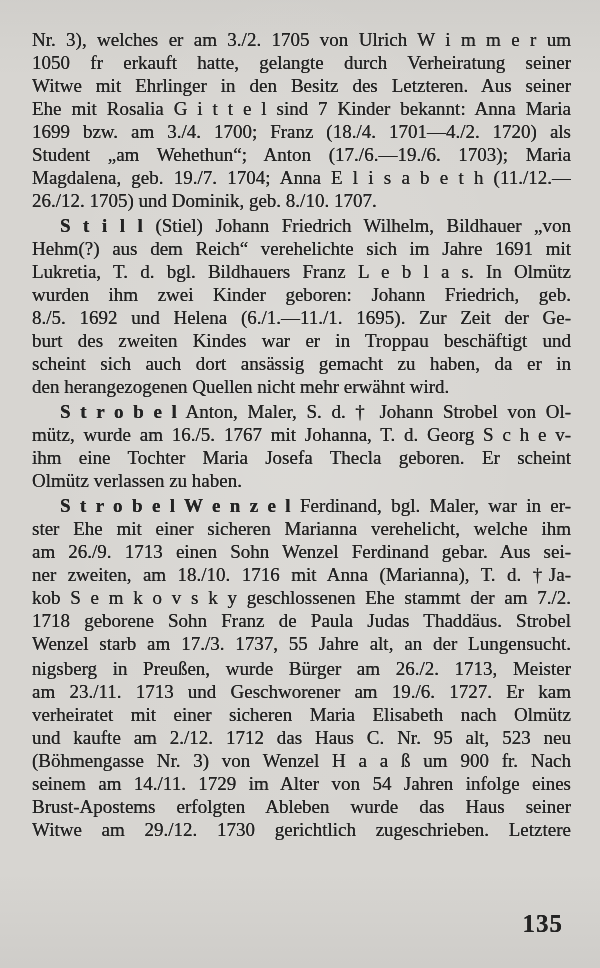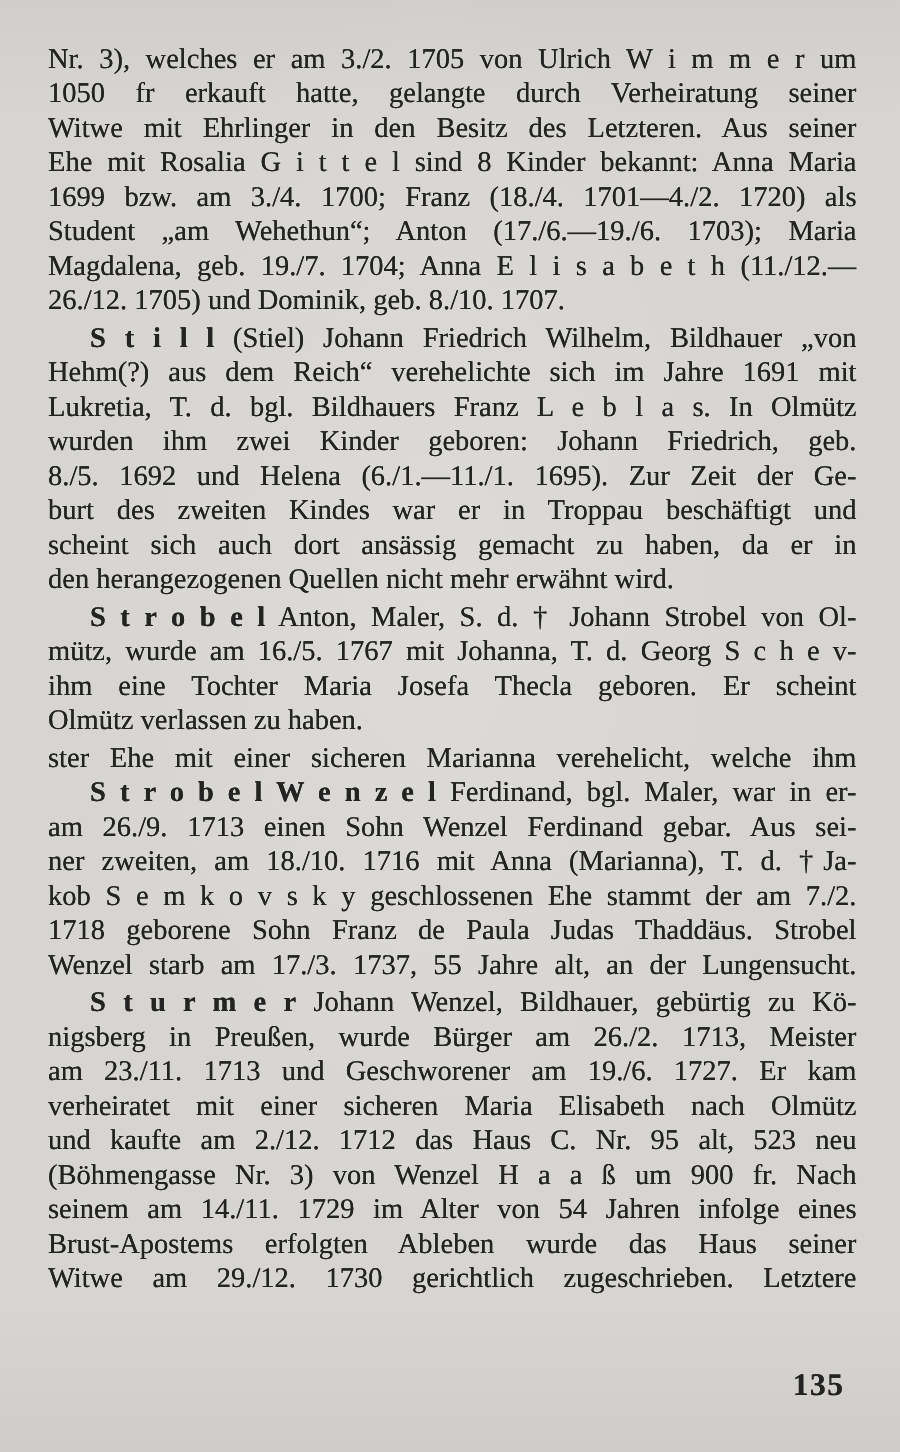--- a/index.html
+++ b/index.html
@@ -36,39 +36,39 @@
     text-align: justify;
     text-align-last: justify;
   }
   .line.last { text-align-last: left; }
   .line.indent { text-indent: 28px; }
   .headword { font-weight: bold; }
   .page-number {
     position: absolute;
     top: 910px;
     right: 37px;
-    font-size: 21px;
+    font-size: 25px;
     line-height: 27px;
     font-weight: bold;
     letter-spacing: 1px;
     color: var(--ink, #232323);
     text-shadow: 0 0 0.4px currentColor;
   }
 </style>
 </head>
 <body style="--paper: #d7d5d1; --ink: #232323;">
 
 <div class="paper"></div>
 
 <div class="text-block">
     <div class="para">
       <div class="line"><span class="">Nr. 3), welches er am 3./2. 1705 von Ulrich W i m m e r um</span></div>
       <div class="line"><span class="">1050 fr erkauft hatte, gelangte durch Verheiratung seiner</span></div>
       <div class="line"><span class="">Witwe mit Ehrlinger in den Besitz des Letzteren. Aus seiner</span></div>
-      <div class="line"><span class="">Ehe mit Rosalia G i t t e l sind 8 Kinder bekannt: Anna Maria</span></div>
+      <div class="line"><span class="">Ehe mit Rosalia G i t t e l sind 7 Kinder bekannt: Anna Maria</span></div>
       <div class="line"><span class="">1699 bzw. am 3./4. 1700; Franz (18./4. 1701—4./2. 1720) als</span></div>
       <div class="line"><span class="">Student „am Wehethun“; Anton (17./6.—19./6. 1703); Maria</span></div>
       <div class="line"><span class="">Magdalena, geb. 19./7. 1704; Anna E l i s a b e t h (11./12.—</span></div>
       <div class="line last"><span class="">26./12. 1705) und Dominik, geb. 8./10. 1707.</span></div>
     </div>
     <div class="para">
       <div class="line indent"><span class="headword">S t i l l</span><span class=""> (Stiel) Johann Friedrich Wilhelm, Bildhauer „von</span></div>
       <div class="line"><span class="">Hehm(?) aus dem Reich“ verehelichte sich im Jahre 1691 mit</span></div>
       <div class="line"><span class="">Lukretia, T. d. bgl. Bildhauers Franz L e b l a s. In Olmütz</span></div>
       <div class="line"><span class="">wurden ihm zwei Kinder geboren: Johann Friedrich, geb.</span></div>
@@ -77,30 +77,29 @@
       <div class="line"><span class="">scheint sich auch dort ansässig gemacht zu haben, da er in</span></div>
       <div class="line last"><span class="">den herangezogenen Quellen nicht mehr erwähnt wird.</span></div>
     </div>
     <div class="para">
       <div class="line indent"><span class="headword">S t r o b e l</span><span class=""> Anton, Maler, S. d. † Johann Strobel von Ol-</span></div>
       <div class="line"><span class="">mütz, wurde am 16./5. 1767 mit Johanna, T. d. Georg S c h e v-</span></div>
       <div class="line"><span class="">ihm eine Tochter Maria Josefa Thecla geboren. Er scheint</span></div>
       <div class="line last"><span class="">Olmütz verlassen zu haben.</span></div>
     </div>
     <div class="para">
+      <div class="line indent"><span class="headword">S t r o b e l  W e n z e l</span><span class=""> Ferdinand, bgl. Maler, war in er-</span></div>
       <div class="line"><span class="">ster Ehe mit einer sicheren Marianna verehelicht, welche ihm</span></div>
-      <div class="line indent"><span class="headword">S t r o b e l  W e n z e l</span><span class=""> Ferdinand, bgl. Maler, war in er-</span></div>
       <div class="line"><span class="">am 26./9. 1713 einen Sohn Wenzel Ferdinand gebar. Aus sei-</span></div>
       <div class="line"><span class="">ner zweiten, am 18./10. 1716 mit Anna (Marianna), T. d. †Ja-</span></div>
       <div class="line"><span class="">kob S e m k o v s k y geschlossenen Ehe stammt der am 7./2.</span></div>
       <div class="line"><span class="">1718 geborene Sohn Franz de Paula Judas Thaddäus. Strobel</span></div>
       <div class="line"><span class="">Wenzel starb am 17./3. 1737, 55 Jahre alt, an der Lungensucht.</span></div>
     </div>
     <div class="para">
-      <div class="line indent"><span class="headword">S t u r m e r</span><span class=""> Johann Wenzel, Bildhauer, gebürtig zu Kö-</span></div>
       <div class="line"><span class="">nigsberg in Preußen, wurde Bürger am 26./2. 1713, Meister</span></div>
       <div class="line"><span class="">am 23./11. 1713 und Geschworener am 19./6. 1727. Er kam</span></div>
       <div class="line"><span class="">verheiratet mit einer sicheren Maria Elisabeth nach Olmütz</span></div>
       <div class="line"><span class="">und kaufte am 2./12. 1712 das Haus C. Nr. 95 alt, 523 neu</span></div>
       <div class="line"><span class="">(Böhmengasse Nr. 3) von Wenzel H a a ß um 900 fr. Nach</span></div>
       <div class="line"><span class="">seinem am 14./11. 1729 im Alter von 54 Jahren infolge eines</span></div>
       <div class="line"><span class="">Brust-Apostems erfolgten Ableben wurde das Haus seiner</span></div>
       <div class="line"><span class="">Witwe am 29./12. 1730 gerichtlich zugeschrieben. Letztere</span></div>
     </div>
   </div>

